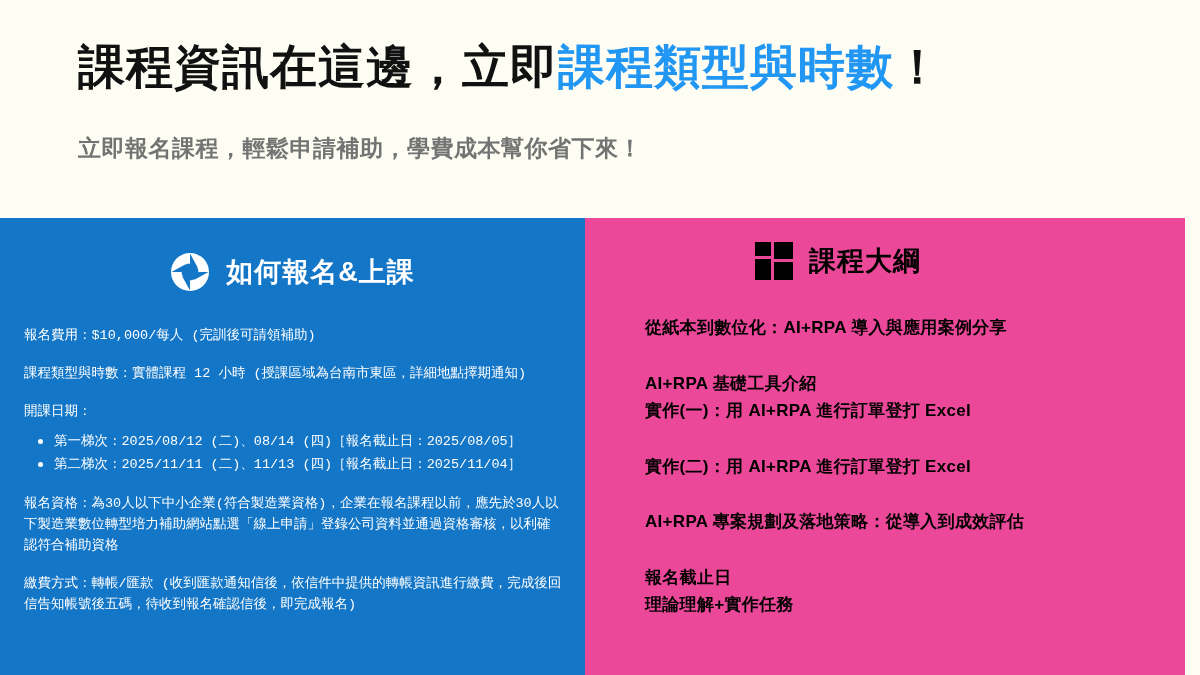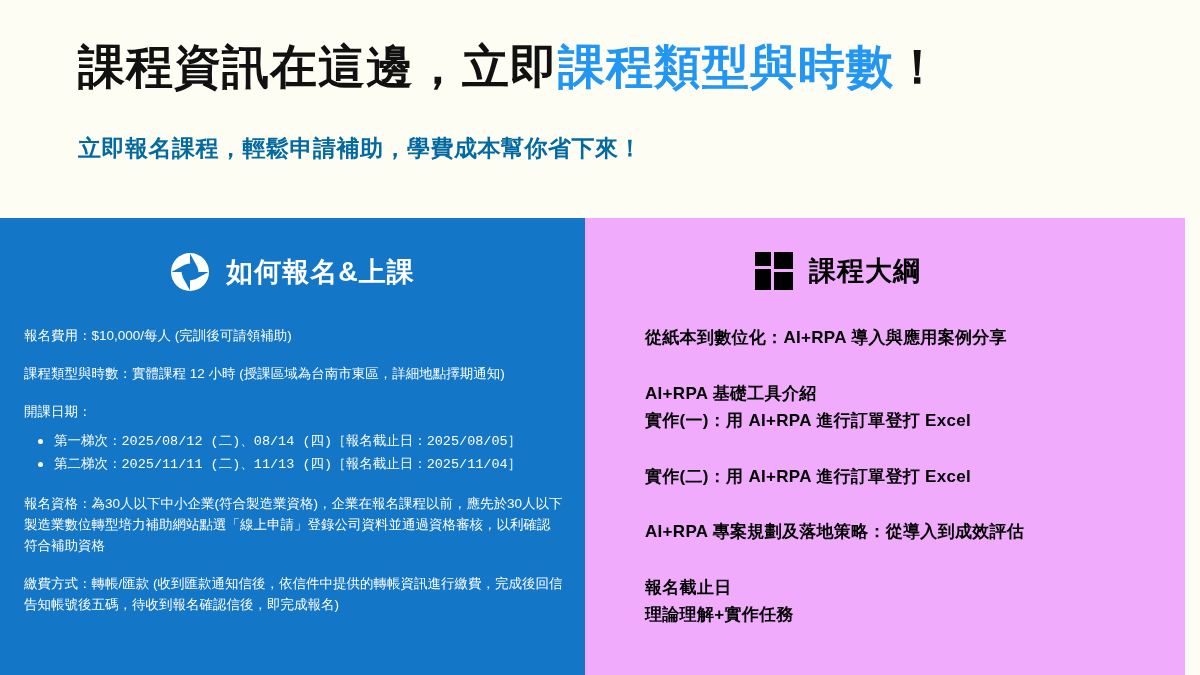--- a/index.html
+++ b/index.html
@@ -30,40 +30,40 @@
     letter-spacing: 1px;
     color: #111111;
     line-height: 1.25;
     white-space: nowrap;
   }
   .title .accent { color: #2196f3; }
   .subtitle {
     margin-top: 36px;
     font-size: 23px;
     font-weight: bold;
-    color: #0369a1;
+    color: #737373;
     letter-spacing: 0.5px;
   }
 
   
   .body {
     flex: 1;
     display: flex;
   }
   .panel-left {
     width: 585px;
     background: #1376c7;
     color: #ffffff;
     padding: 34px 22px 10px 22px;
   }
   .panel-right {
     width: 600px;
-    background: #f0abfc;
+    background: #ec4899;
     color: #000000;
-    padding: 34px 40px 10px 60px;
+    padding: 24px 40px 10px 60px;
   }
 
   .panel-head {
     display: flex;
     align-items: center;
     justify-content: center;
     gap: 16px;
     margin-bottom: 34px;
   }
   .panel-head-right {
@@ -81,20 +81,21 @@
   .icon-shutter { width: 40px; height: 40px; display: block; }
   .icon-window { width: 38px; height: 38px; display: block; }
 
   
   .left-list { padding-left: 2px; }
   .left-block {
     font-size: 13.5px;
     line-height: 1.55;
     margin-bottom: 17px;
     color: #ffffff;
+    font-family: Liberation Mono, monospace;
   }
   .left-block.tight { margin-bottom: 7px; }
   .bullets {
     list-style: none;
     margin: 2px 0 17px 0;
     padding-left: 14px;
     font-family: Liberation Mono, monospace;
   }
   .bullets li {
     font-size: 13.5px;

